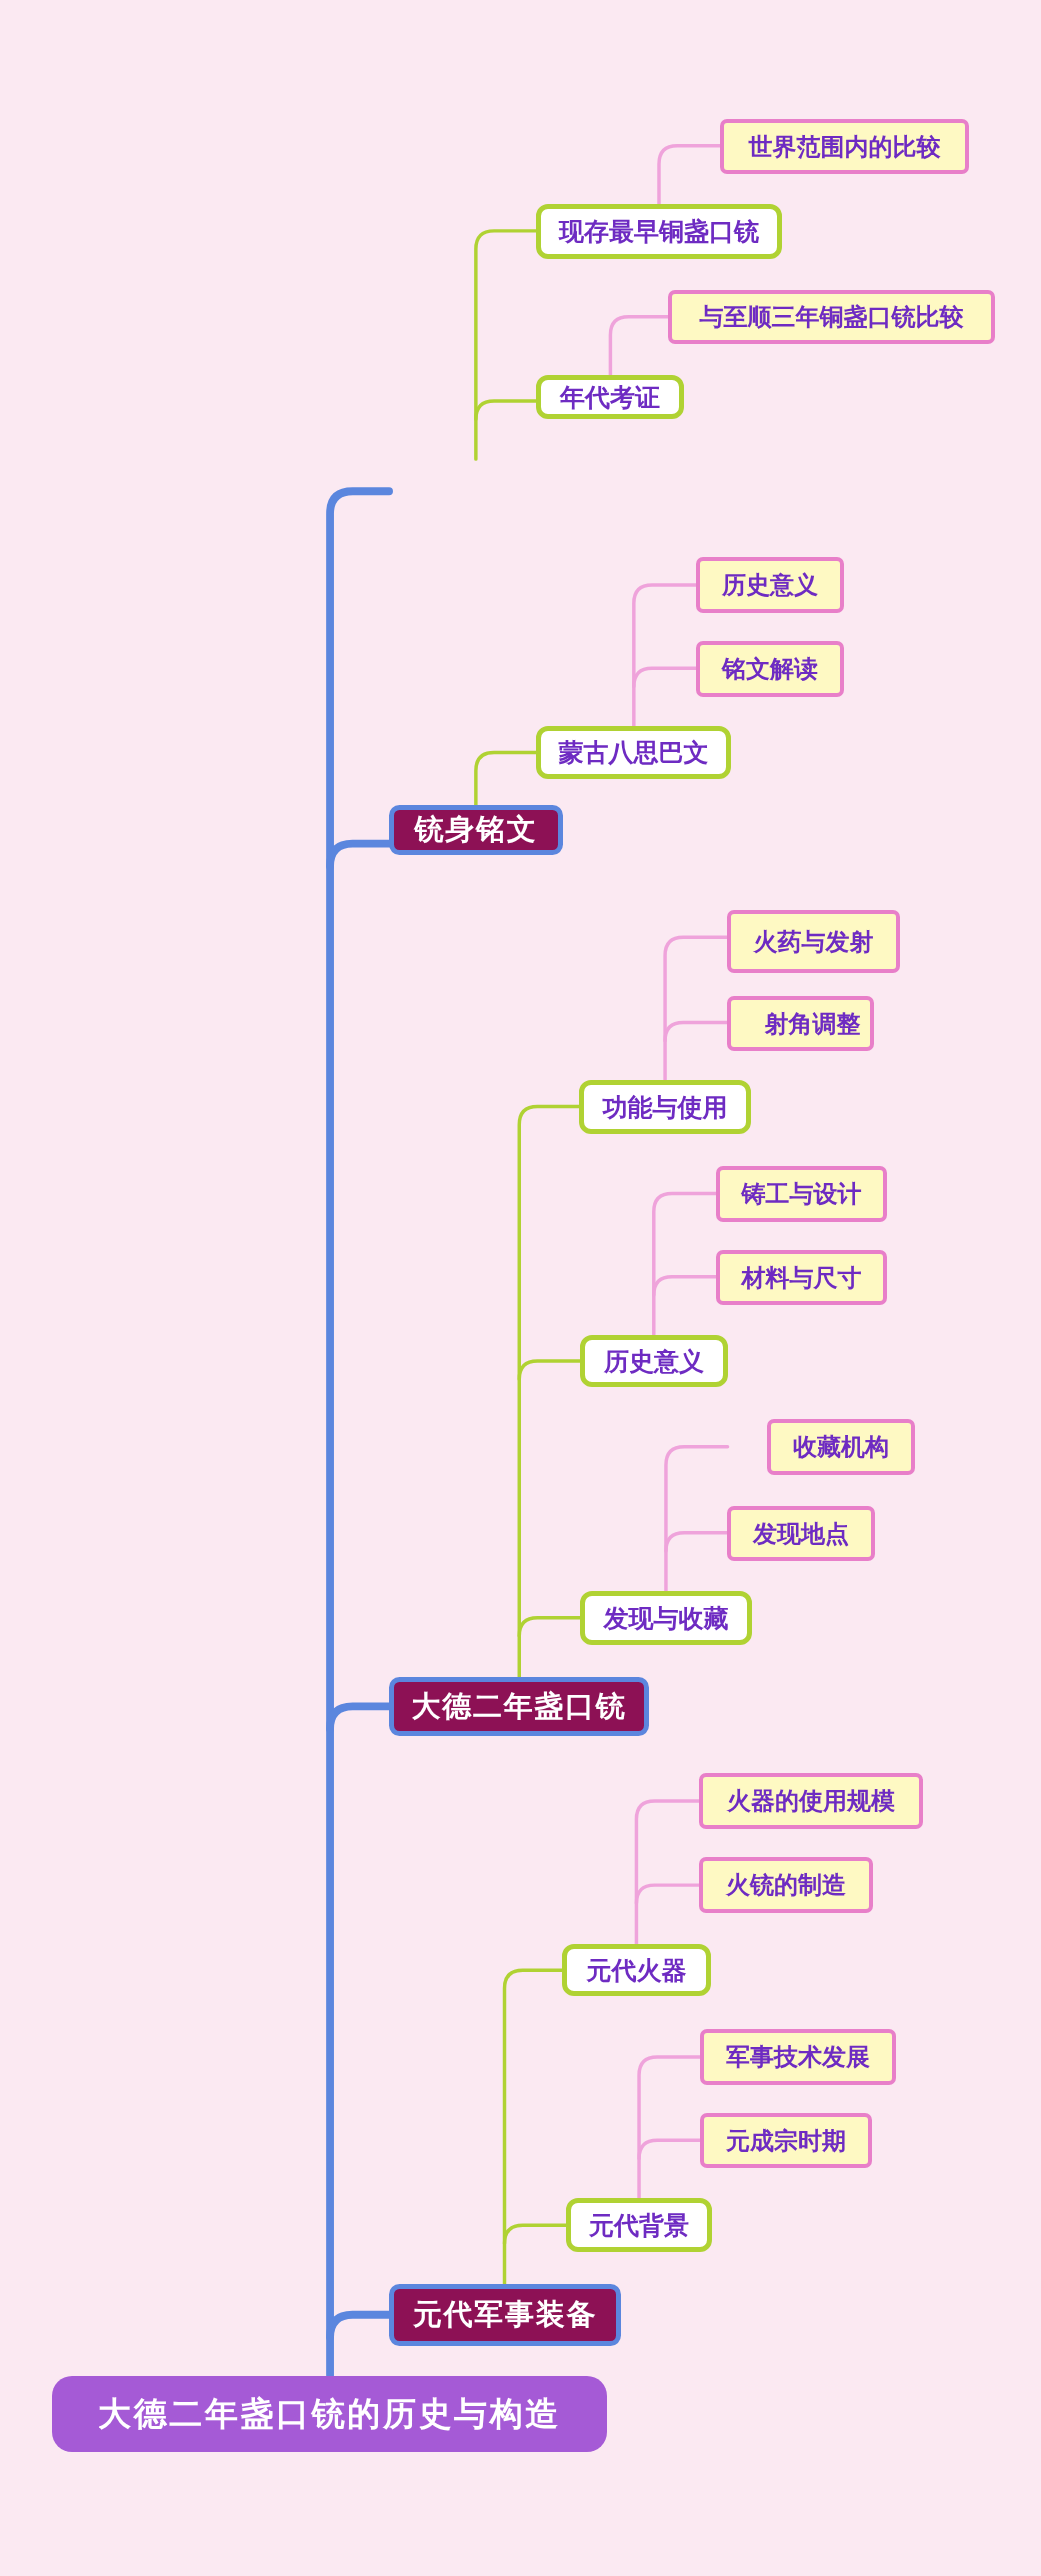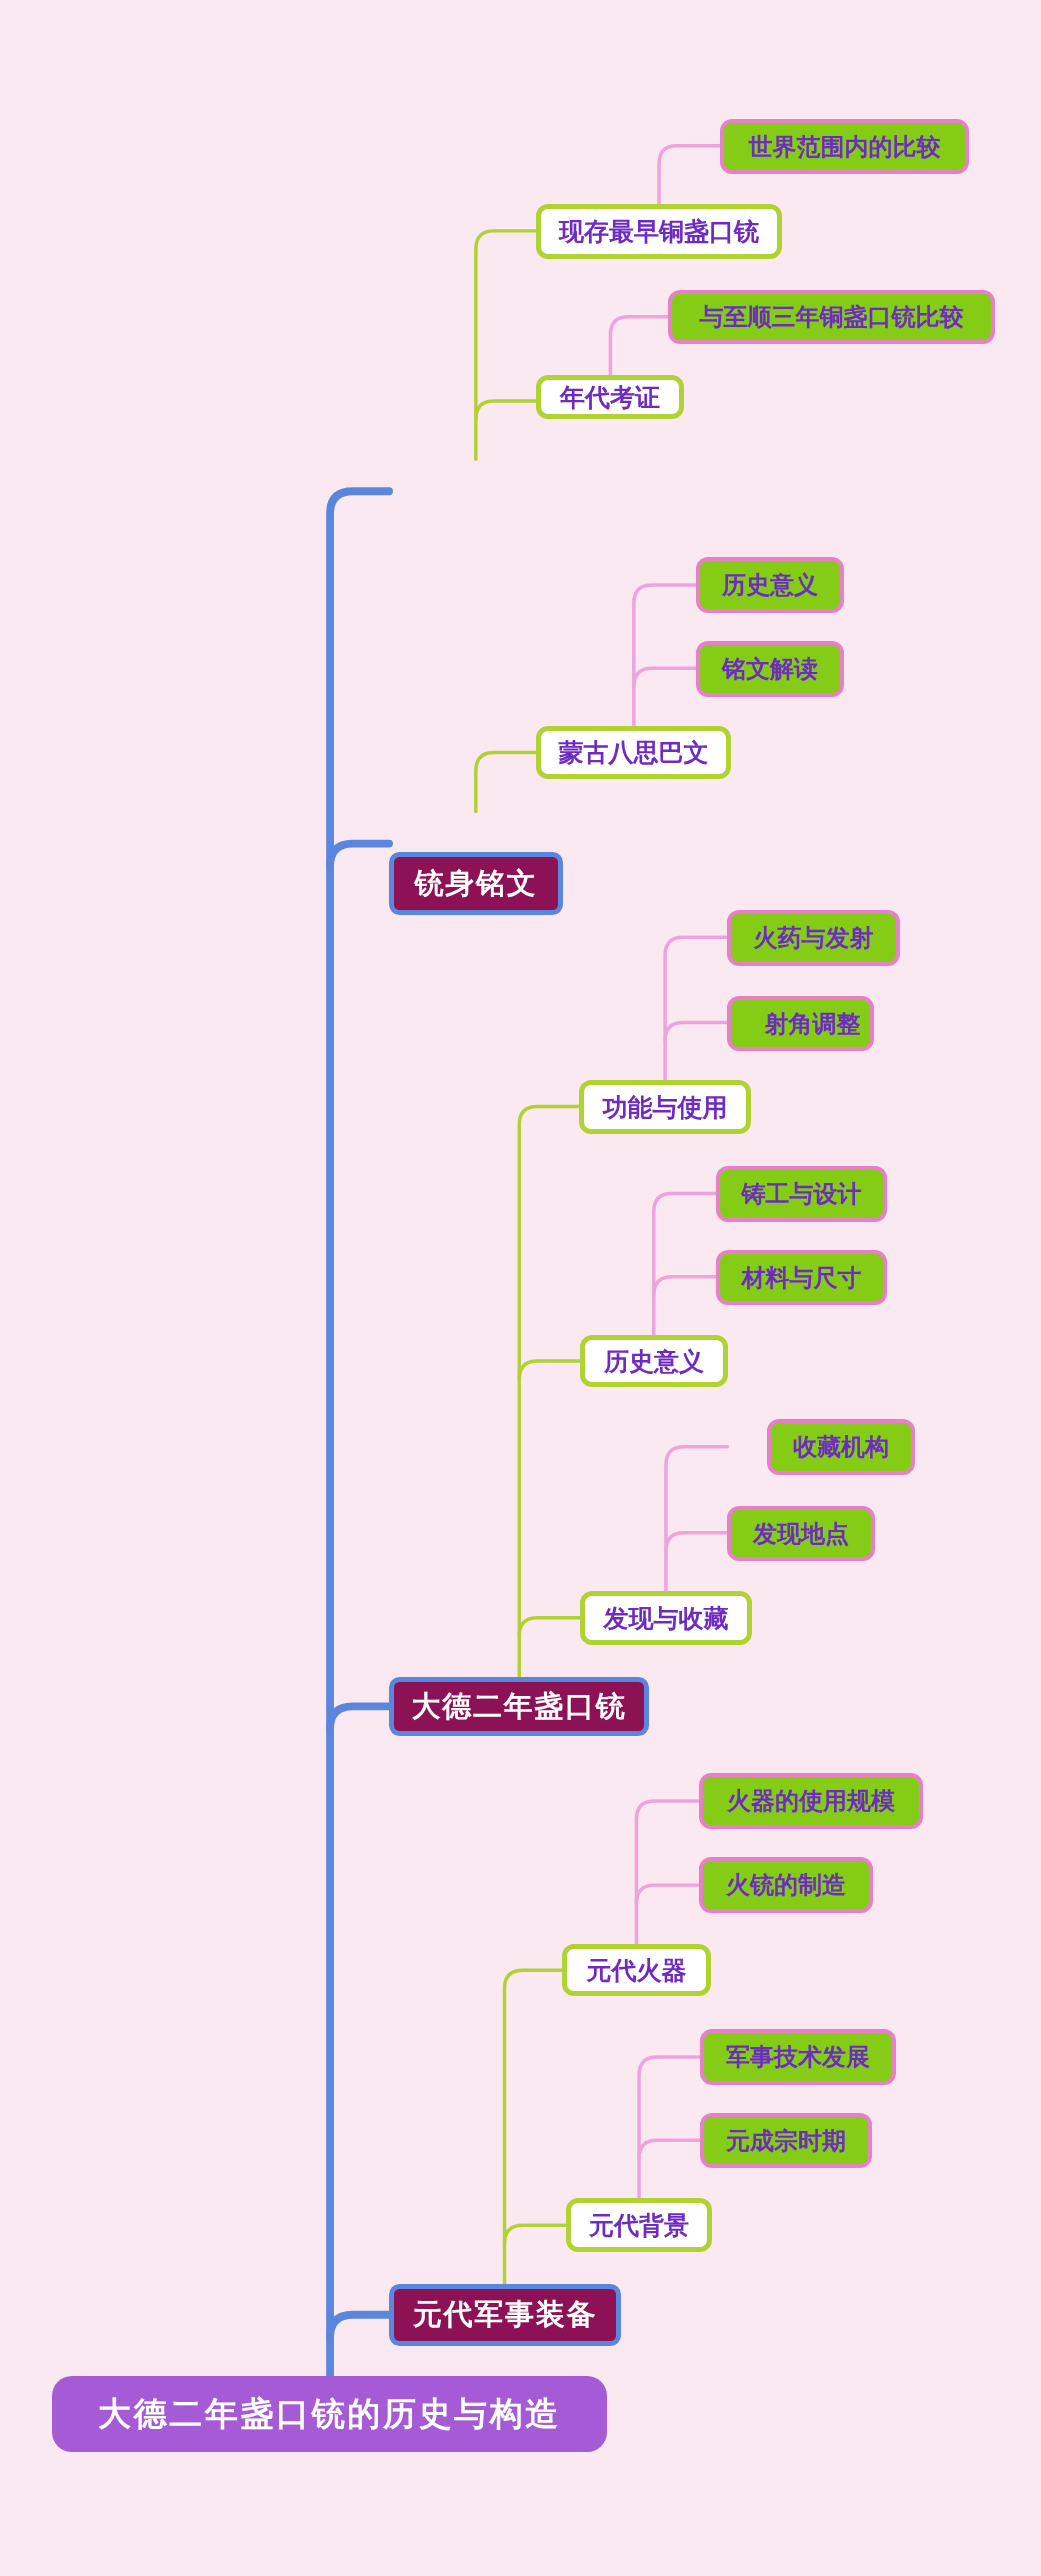--- a/index.html
+++ b/index.html
@@ -13,21 +13,21 @@
   #canvas { position: absolute; left: 0; top: 0; width: 1042px; height: 2576px; }
   #edges { position: absolute; left: 0; top: 0; z-index: 1; }
   .node {
     position: absolute; z-index: 2;
     display: flex; align-items: center; justify-content: center;
     box-sizing: border-box;
     font-weight: bold; text-align: center; white-space: nowrap;
     cursor: default;
   }
   .leaf {
-    background: #84cc16; border: 4.3px solid #e87fc9; border-radius: 12px;
+    background: #fef9c3; border: 4.3px solid #e87fc9; border-radius: 7px;
     color: #6e2bc2; font-size: 24px;
   }
   .sub {
     background: #ffffff; border: 5.2px solid #b0d233; border-radius: 12px;
     color: #6e2bc2; font-size: 25px;
   }
   .main {
     background: #8d1155; border: 5.2px solid #5b86de; border-radius: 10.4px;
     color: #ffffff; font-size: 29px; letter-spacing: 1.7px;
   }
@@ -87,23 +87,23 @@
 
   <div class="node sub" style="left:536px; top:375px; width:148px; height:44px;">年代考证</div>
 
 
   <div class="node leaf" style="left:696px; top:557px; width:148px; height:56px;">历史意义</div>
 
   <div class="node leaf" style="left:696px; top:641px; width:148px; height:56px;">铭文解读</div>
 
   <div class="node sub" style="left:536px; top:726px; width:195px; height:53px;">蒙古八思巴文</div>
 
-  <div class="node main" style="left:389px; top:852px; width:174px; height:63px;">铳身铭文</div>
+  <div class="node main" style="left:389px; top:805px; width:174px; height:50px;">铳身铭文</div>
 
-  <div class="node leaf" style="left:727px; top:910px; width:173px; height:56px;text-align:center;">火药与发射</div>
+  <div class="node leaf" style="left:727px; top:910px; width:173px; height:63px;text-align:center;">火药与发射</div>
 
   <div class="node leaf" style="left:727px; top:996px; width:147px; height:55px;padding-left:24px;">射角调整</div>
 
   <div class="node sub" style="left:579px; top:1080px; width:172px; height:54px;">功能与使用</div>
 
   <div class="node leaf" style="left:716px; top:1166px; width:171px; height:56px;">铸工与设计</div>
 
   <div class="node leaf" style="left:716px; top:1250px; width:171px; height:55px;">材料与尺寸</div>
 
   <div class="node sub" style="left:580px; top:1335px; width:148px; height:52px;">历史意义</div>

